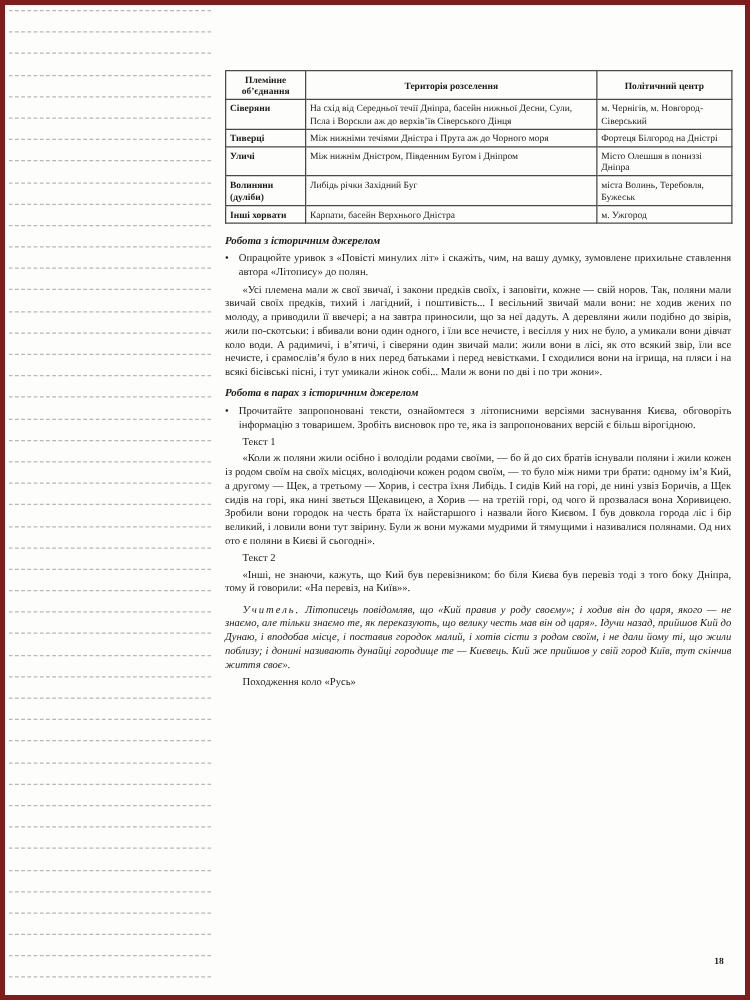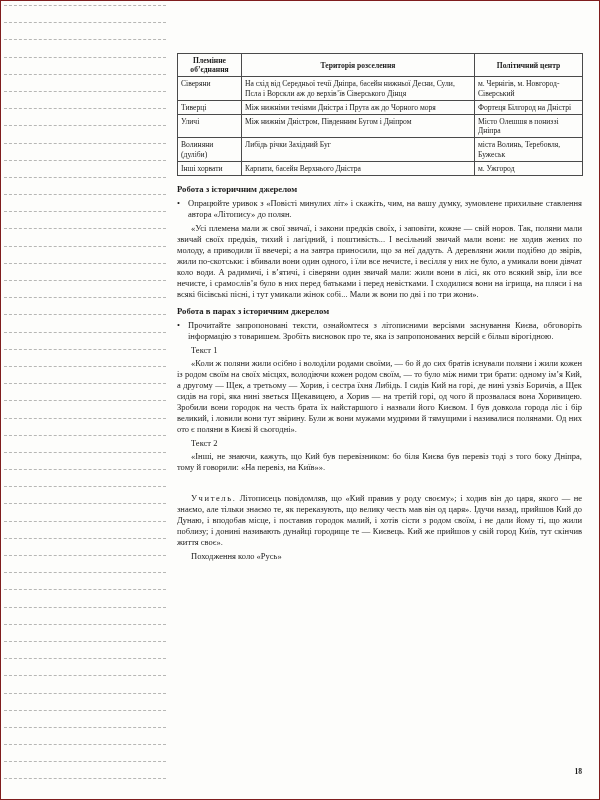--- a/index.html
+++ b/index.html
@@ -7,21 +7,21 @@
   body {
     font-family: "Liberation Serif", serif;
     background: #ffffff;
     color: #1b1b1b;
     position: relative;
   }
   .page {
     position: absolute;
     inset: 0;
     background: #fdfdfb;
-    border: 1px solid #7f1d1d;
+    border: 4px solid #7f1d1d;
     overflow: hidden;
   }
   
   .margin-rules {
     position: absolute;
     left: 3px;
     top: 4px;
     width: 162px;
     height: 792px;
     overflow: hidden;
@@ -48,41 +48,42 @@
   th, td {
     border: 1px solid #4a4a4a;
     padding: 2px 3px;
     vertical-align: top;
     text-align: left;
   }
   th { font-weight: bold; text-align: center; vertical-align: middle; }
   .c0 { width: 64px; }
   .c1 { width: 233px; }
   .c2 { width: 108px; }
-  td.c0 { font-weight: normal; }
+  td.c0 { font-weight: bold; }
   .blocks { margin-top: 8px; }
   .blocks p { text-align: justify; }
   .heading {
     font-weight: bold;
+    font-style: italic;
     font-size: 8.7px;
     margin-top: 6px;
     margin-bottom: 3px;
     text-align: right;
   }
   .bullet { display: flex; margin: 2px 0 3px 0; }
   .marker { flex: 0 0 11px; width: 11px; }
   .btext { flex: 1; text-align: justify; }
   .quote { text-indent: 14px; margin-bottom: 3px; }
   .plain {
     text-indent: 14px;
     margin-top: 3px;
     margin-bottom: 2px;
     text-align: left !important;
   }
-  .teacher { text-indent: 14px; margin-top: 20px; margin-bottom: 3px; }
+  .teacher { text-indent: 14px; margin-top: 6px; margin-bottom: 3px; font-style: italic; }
   .lead-spaced { letter-spacing: 1.6px; }
   .rus { text-indent: 14px; margin-top: 4px; font-style: italic; }
   .lead-bolditalic { font-weight: bold; font-style: italic; }
   .page-number {
     position: absolute;
     right: 17px;
     bottom: 23px;
     font-size: 7.6px;
     font-weight: bold;
   }

